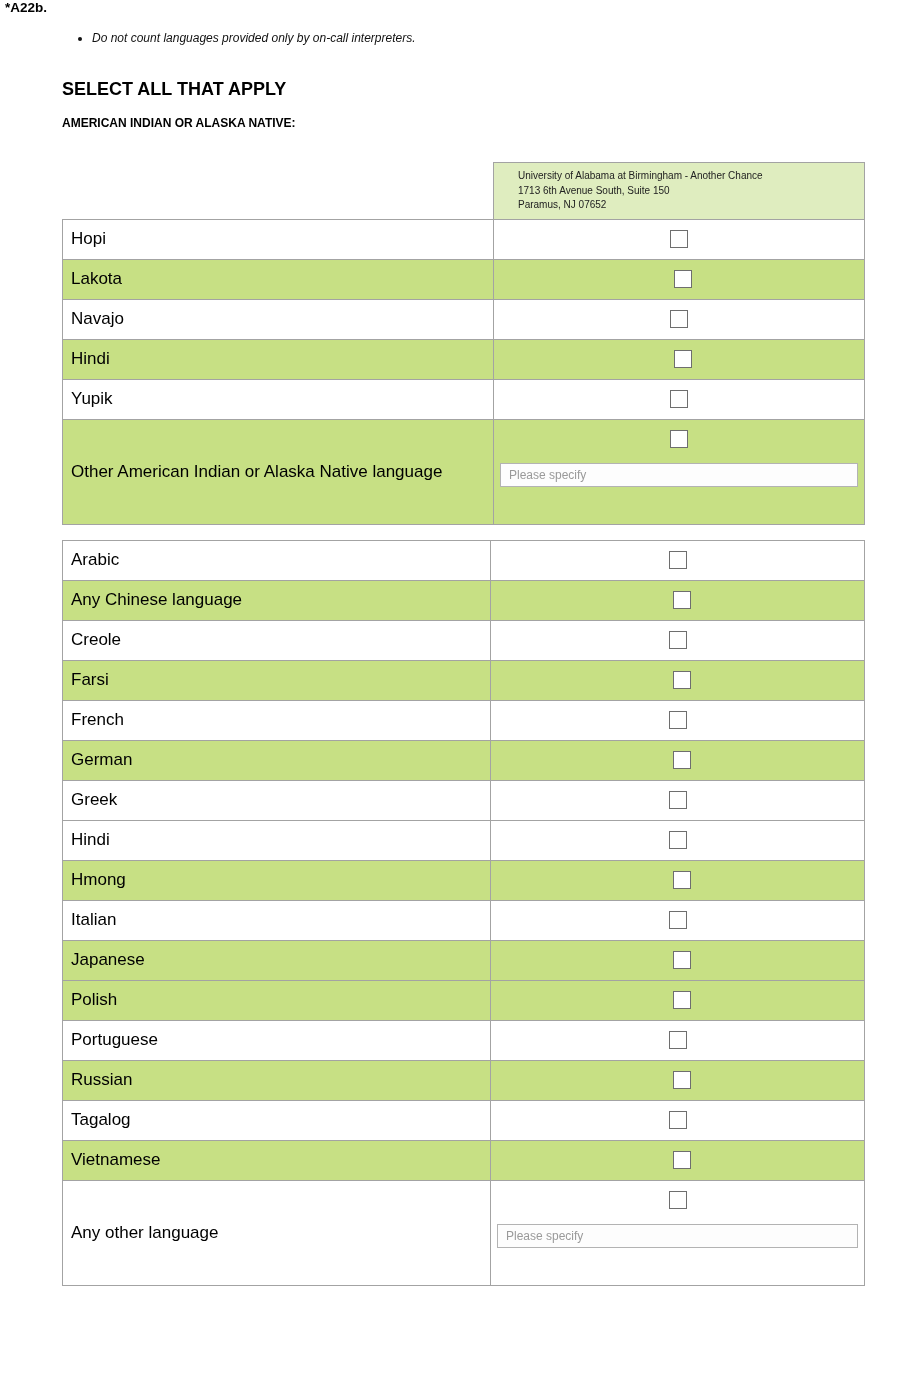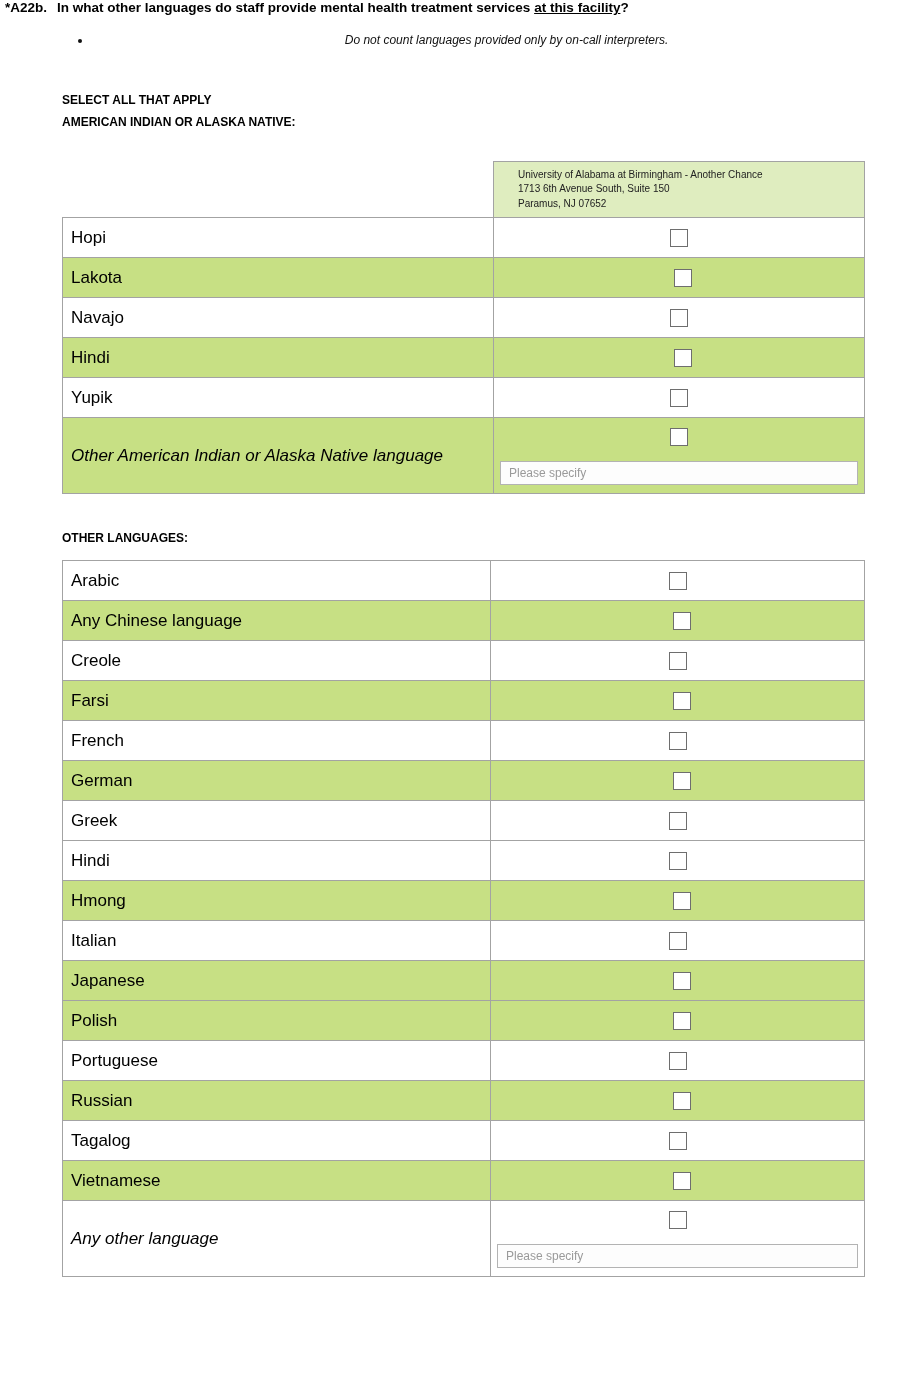--- a/index.html
+++ b/index.html
@@ -19,31 +19,30 @@
     padding-left: 5px;
     font-weight: bold; font-size: 13.5px;
   }
   .qtext { font-weight: bold; font-size: 13.5px; line-height: 1.25; }
   .qtext .u { text-decoration: underline; }
 
   ul.bullets { margin: 16px 0 0 92px; }
   ul.bullets li {
     font-style: italic; font-size: 12px; color: #111;
     margin-bottom: 2px;
-    text-align: center;
   }
 
   .content { margin-left: 62px; width: 802px; }
 
   .select-all {
-    margin-top: 46px;
-    font-weight: bold; font-size: 12px;
+    margin-top: 34px;
+    font-weight: bold; font-size: 18px;
   }
   .sect {
-    margin-top: 8px;
+    margin-top: 16px;
     font-weight: bold; font-size: 12px;
   }
   .sect2 { margin-top: 37px; }
 
   table.lang-table {
     border-collapse: collapse;
     table-layout: fixed;
     width: 802px;
     margin-top: 16px;
   }
@@ -81,21 +80,21 @@
 
   .checkbox {
     display: inline-block;
     width: 18px; height: 18px;
     border: 1px solid #6e6e6e;
     background: #fff;
     vertical-align: middle;
     cursor: pointer;
   }
 
-  tr.specify-row td.label-cell { height: 76px; font-style: italic; }
+  tr.specify-row td.label-cell { height: 105px; }
   tr.specify-row td.check-cell { padding: 10px 6px 2px; vertical-align: top; }
   tr.specify-row .checkbox { display: block; margin: 0 auto; }
 
   .specify-input {
     display: block;
     width: 100%;
     margin-top: 15px;
     height: 24px;
     border: 1px solid #b3b3b3;
     background: #fdfdfd;
@@ -104,21 +103,20 @@
     font-family: "Liberation Sans", sans-serif;
     color: #000;
   }
   .specify-input::placeholder { color: #9a9a9a; }
 </style>
 </head>
 <body>
 
 <div class="q-line">
   <span class="qnum">*A22b.</span>
-  <span class="qtext"><span>In what other languages do staff provide mental health treatment services </span><span class="u">at this facility</span><span>?</span></span>
 </div>
 
 <ul class="bullets">
   <li>Do not count languages provided only by on-call interpreters.</li>
 </ul>
 
 <div class="content">
 
   <div class="select-all">SELECT ALL THAT APPLY</div>
 
@@ -163,21 +161,20 @@
         <tr class="shaded specify-row">
           <td class="label-cell">Other American Indian or Alaska Native language</td>
           <td class="check-cell">
             <div class="checkbox"></div>
             <input type="text" class="specify-input" placeholder="Please specify" style="">
           </td>
         </tr>
       </tbody>
   </table>
 
-  <div class="sect sect2">OTHER LANGUAGES:</div>
 
   <table class="lang-table" id="t2">
     <colgroup>
         <col class="c1">
         <col class="c2">
       </colgroup>
     <tbody>
         <tr>
           <td class="label-cell">Arabic</td>
           <td class="check-cell"><div class="checkbox"></div></td>

